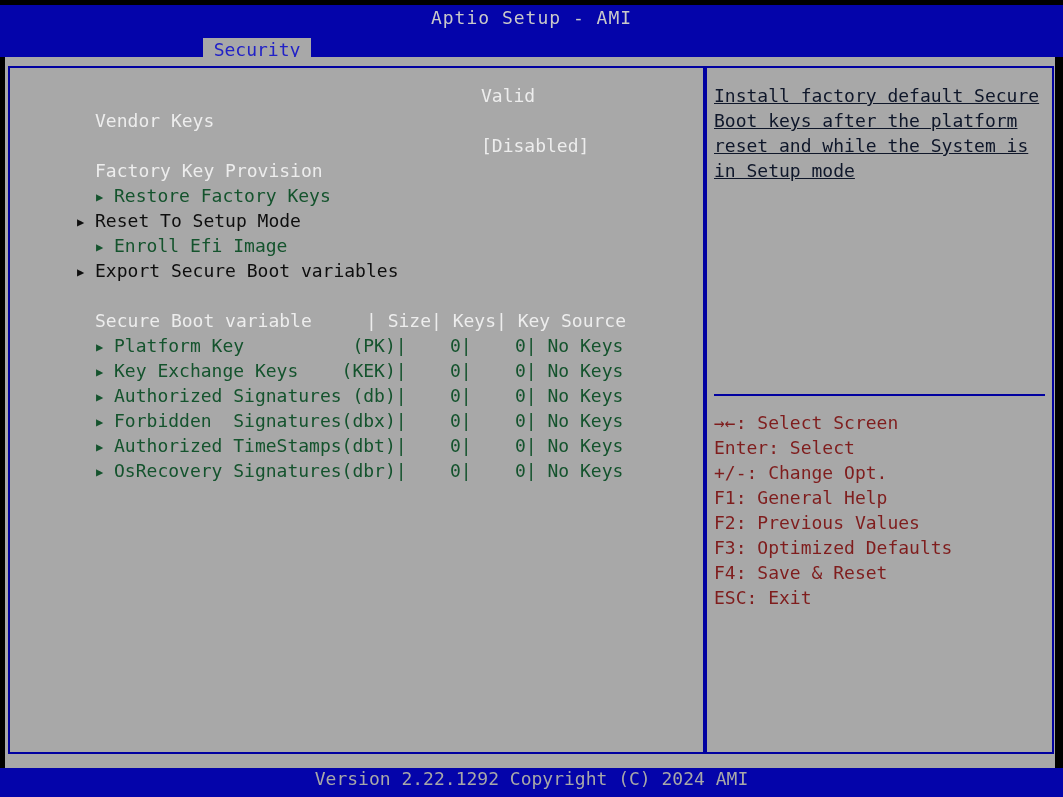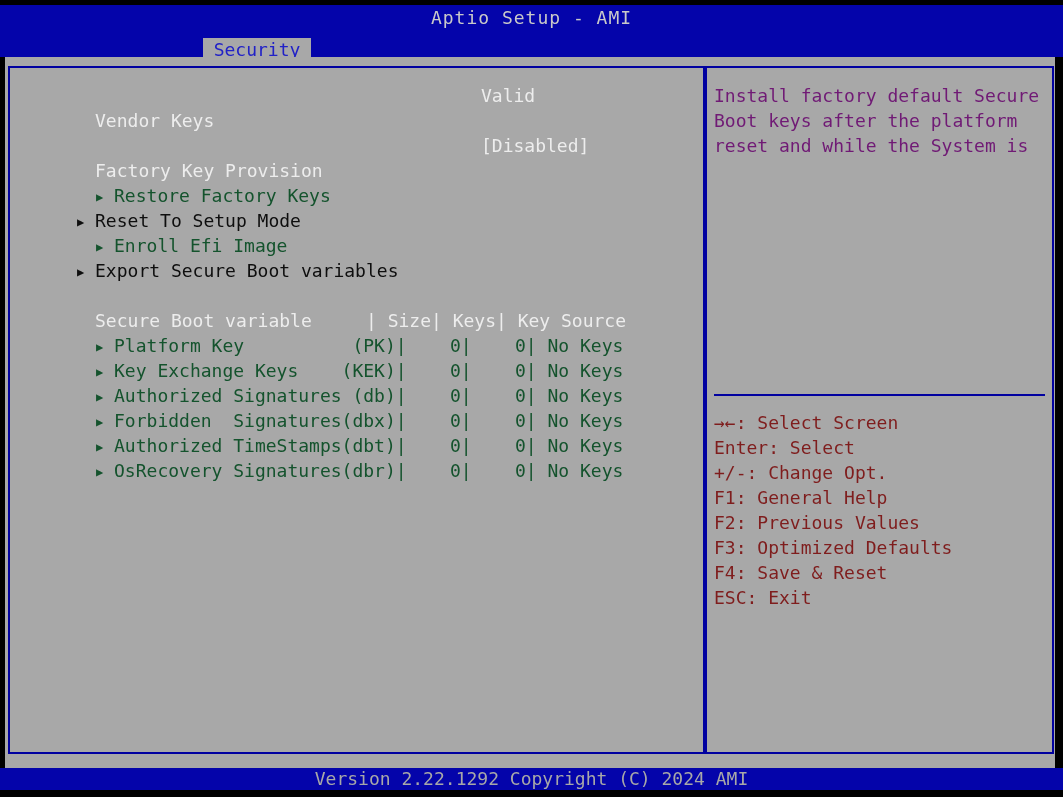--- a/index.html
+++ b/index.html
@@ -42,31 +42,31 @@
   .arrow-slot {
     display:inline-block; width:20px; padding-left:2px;
     font-size:12px; vertical-align:middle; line-height:25px;
   }
   .blank { height:25px; }
   .white { color:#EDEDED; }
   .blue  { color:#14532d;padding-left:19px; }
   .black { color:#0E0E0E; }
   .value { position:absolute; left:427px; top:0;margin-left:44px; }
   
-  .help-text { padding:15px 24px 0 7px; color:#701a75; }
+  .help-text { padding:15px 24px 0 7px; color:#0f172a;text-decoration:underline; }
   .help-text div { height:25px; line-height:25px; white-space:pre; }
   .divider {
     position:absolute; top:326px; left:7px; right:7px; height:2px;
     background:#0101A0;
   }
   .hints { position:absolute; top:342px; left:7px; right:4px; color:#7f1d1d; }
   .hints div { height:25px; line-height:25px; white-space:pre; }
   
   .footer-bar {
-    position:absolute; top:768px; left:0; width:1063px; height:22px;
+    position:absolute; top:768px; left:0; width:1063px; height:29px;
     background:#0404AA; color:#A8A8A8; text-align:center; line-height:22px;
     font-size:18px;
   }
 </style>
 </head>
 <body>
 
 <div class="header-bar">
   <div class="header-title">Aptio Setup - AMI</div>
   <div class="tab">Security</div>
@@ -136,20 +136,21 @@
     </div>
 
   </div>
 </div>
 
 <div class="panel side-panel">
   <div class="help-text">
     <div>Install factory default Secure</div>
     <div>Boot keys after the platform</div>
     <div>reset and while the System is</div>
+    <div>in Setup mode</div>
   </div>
 
   <div class="divider"></div>
 
   <div class="hints">
     <div>→←: Select Screen</div>
     <div>Enter: Select</div>
     <div>+/-: Change Opt.</div>
     <div>F1: General Help</div>
     <div>F2: Previous Values</div>

